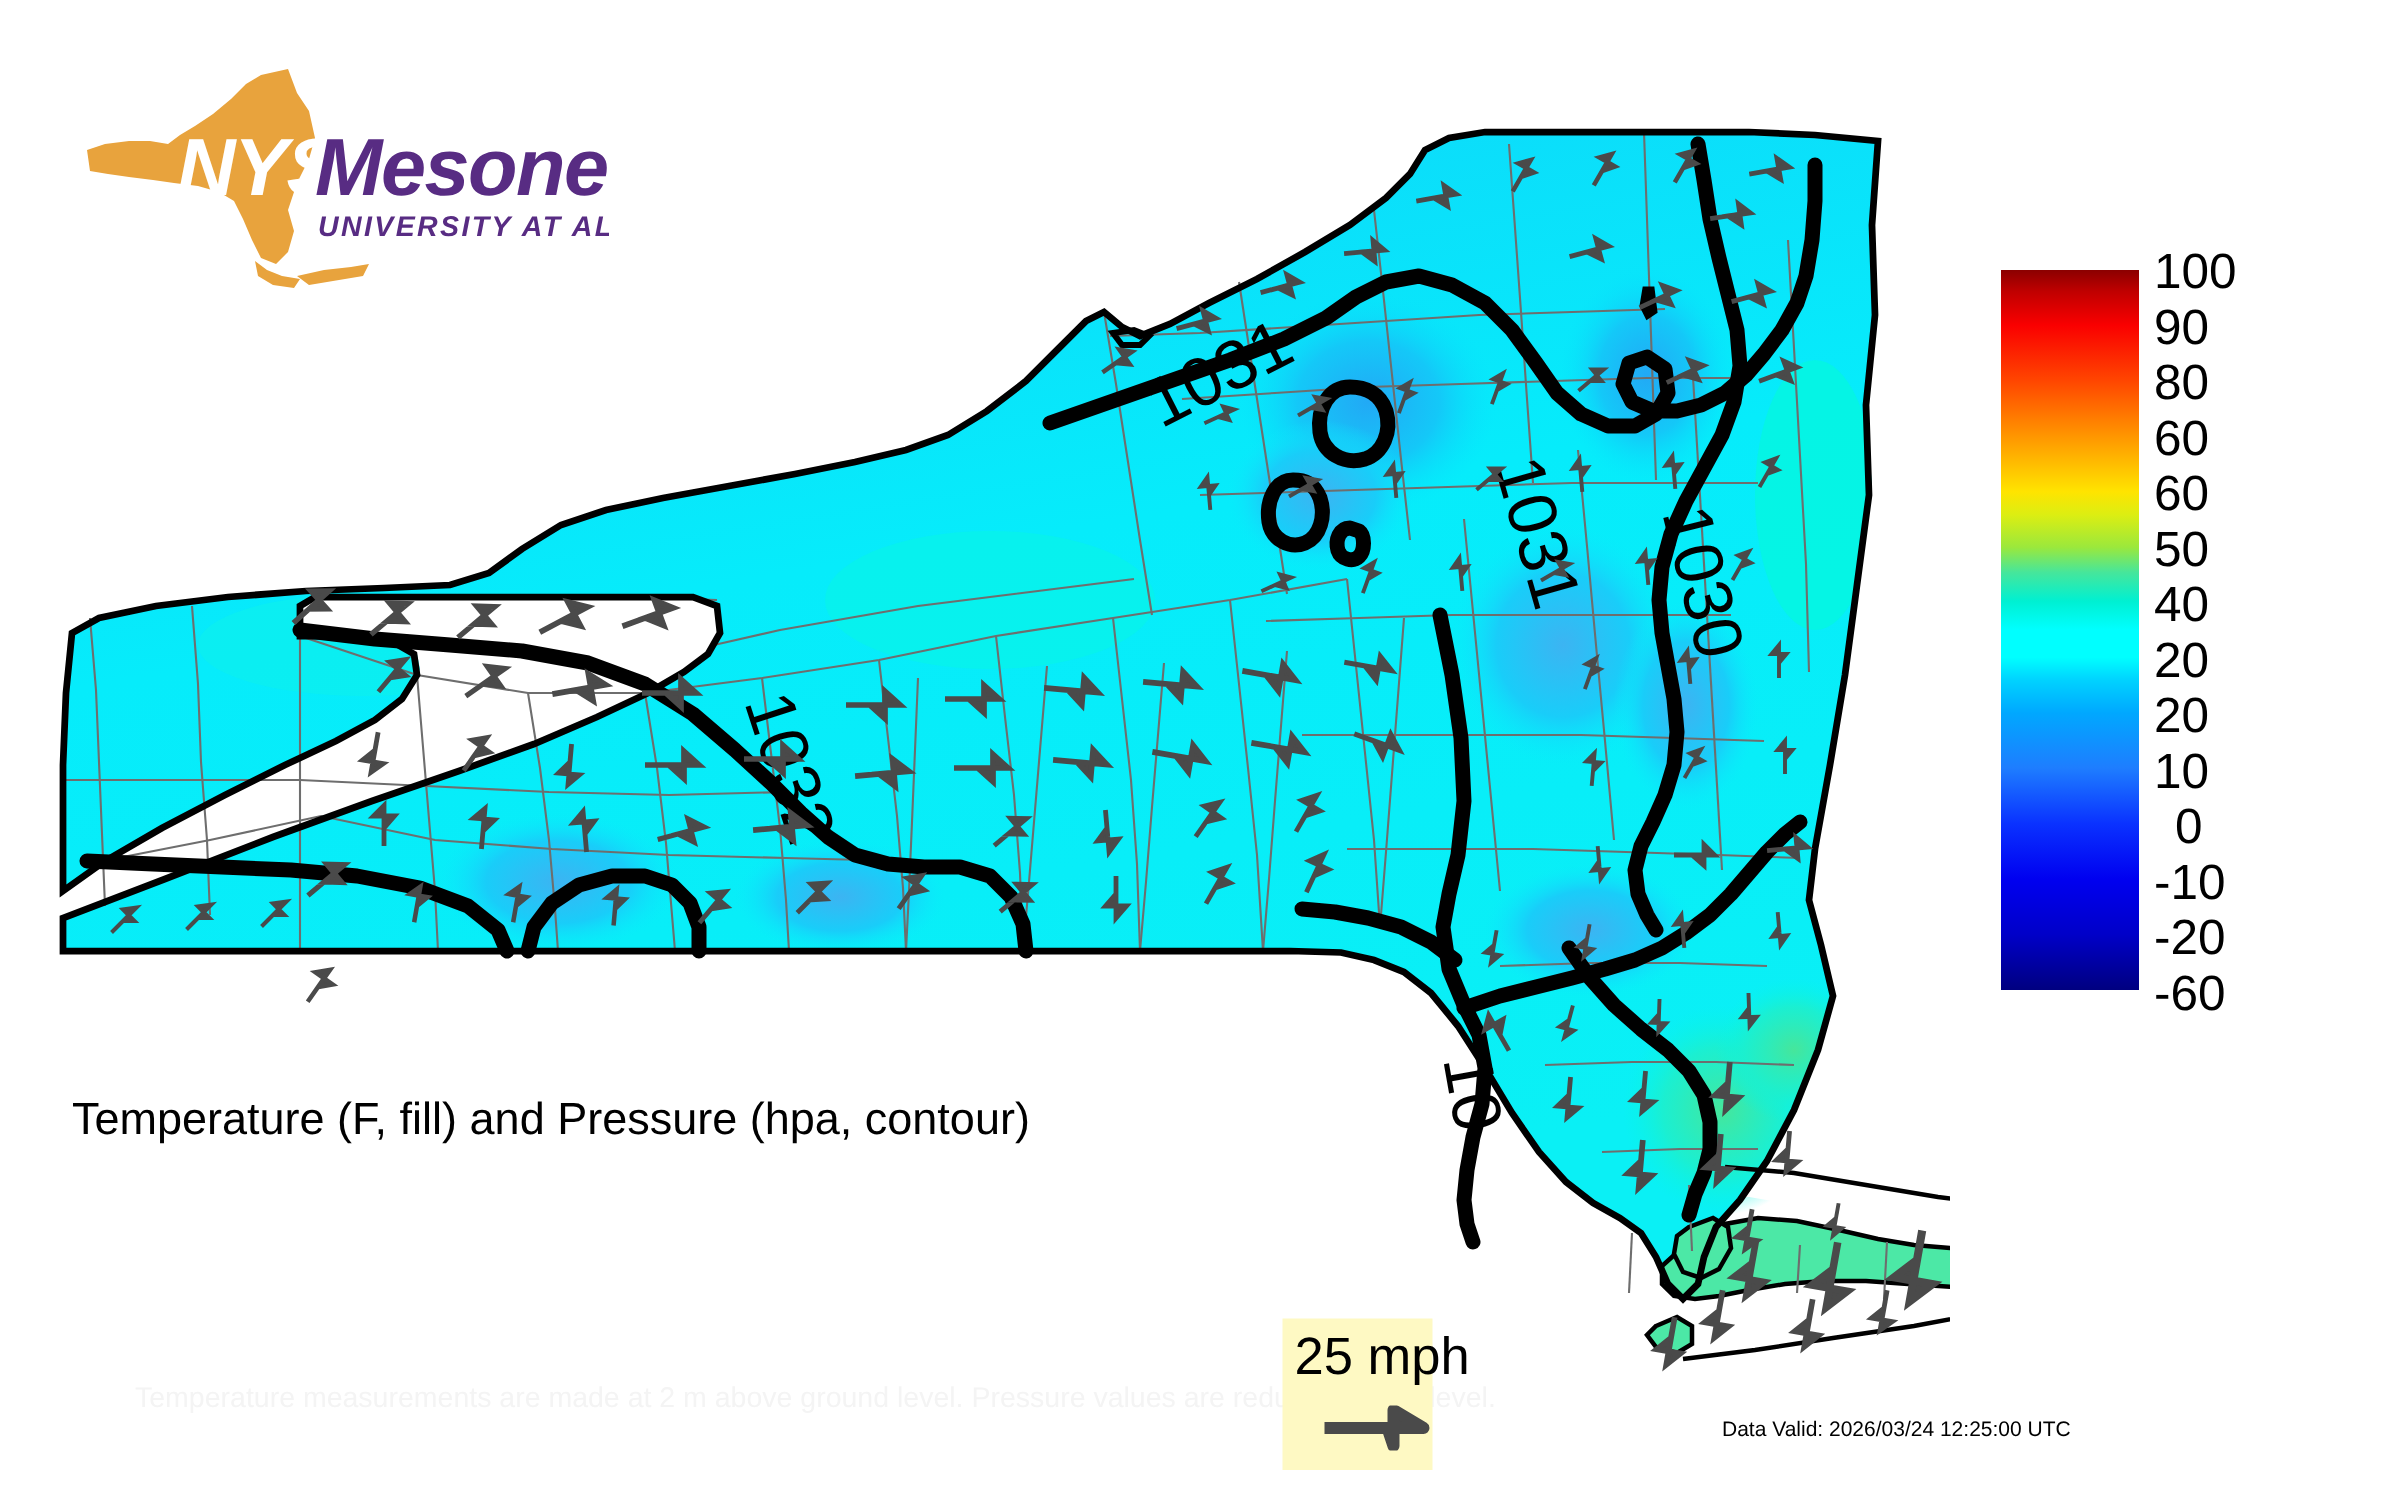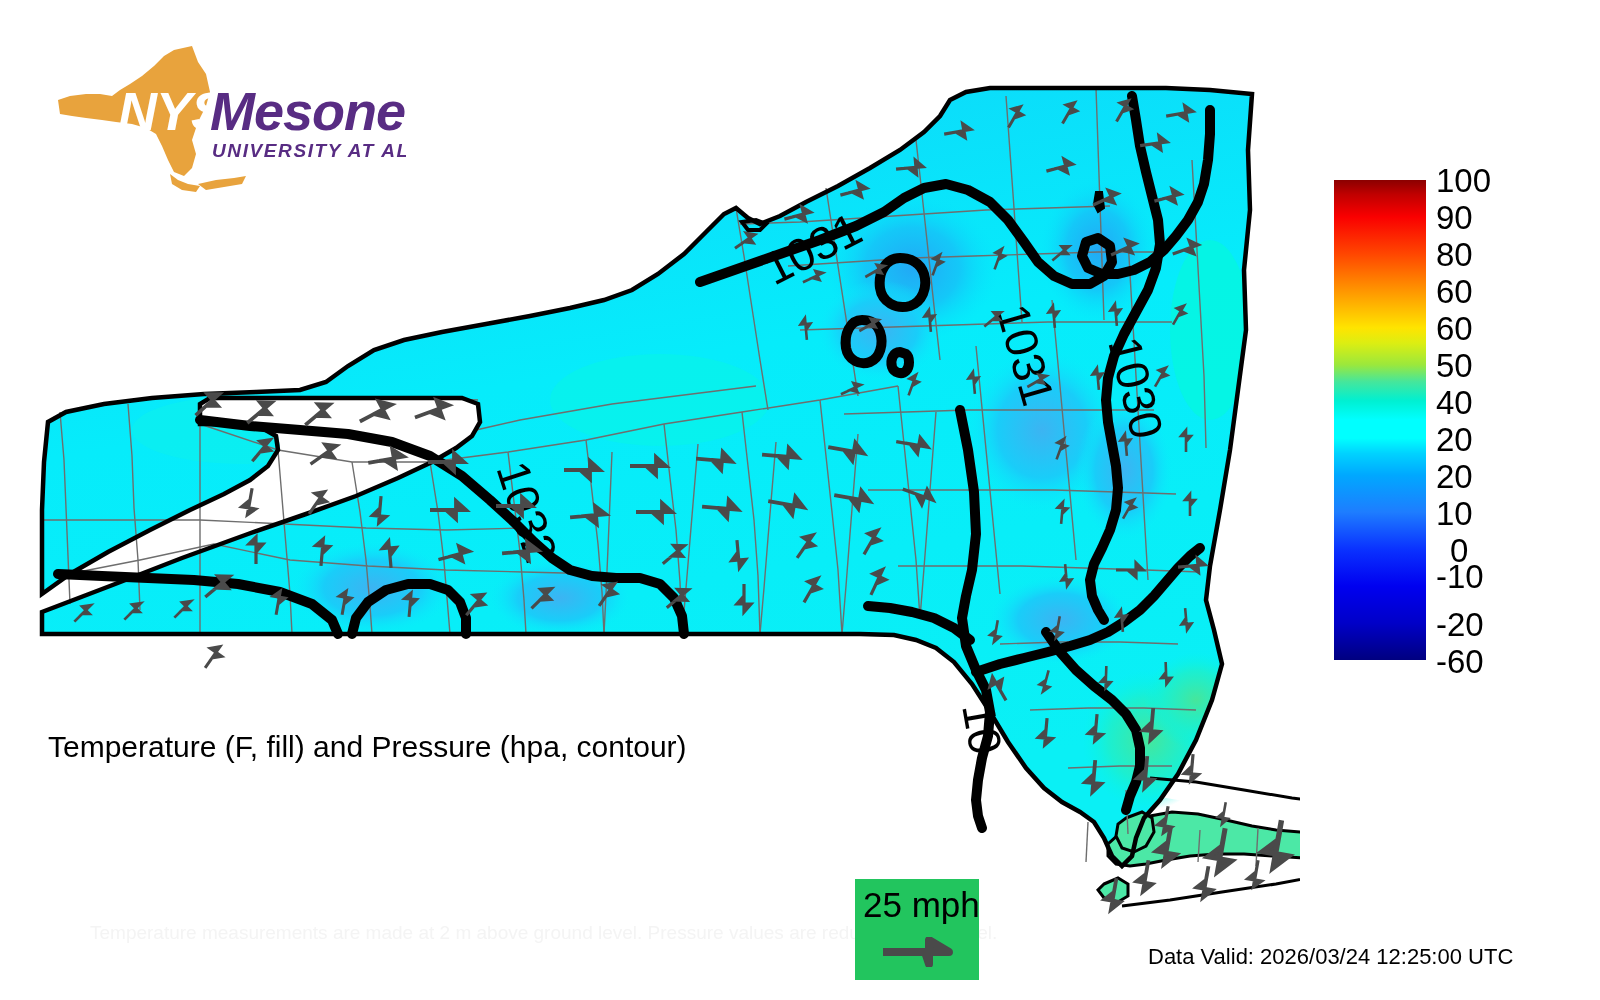--- a/index.html
+++ b/index.html
@@ -30,28 +30,28 @@
 
   
   #caption{position:absolute;left:48px;top:718px;width:780px;}
   .cap-line{font-size:30px;line-height:58px;color:#000;white-space:nowrap;}
 
   
   #faint-line{position:absolute;left:90px;top:922px;width:1200px;height:22px;
               font-size:19px;color:#f4f4f4;white-space:nowrap;overflow:hidden;}
 
   
-  #wind-legend{position:absolute;left:855px;top:879px;width:124px;height:101px;
-               background:#22c55e;}
+  #wind-legend{position:absolute;left:855px;top:879px;width:100px;height:101px;
+               background:#fef9c3;}
   #wind-legend .wl-text{position:absolute;left:8px;top:4px;font-size:35px;
                         line-height:44px;color:#000;white-space:nowrap;}
   #wind-legend .wl-arrow{position:absolute;left:26px;top:58px;}
 
   
-  #data-valid{position:absolute;left:1148px;top:944px;font-size:22px;
+  #data-valid{position:absolute;left:1148px;top:944px;font-size:14px;
               color:#000;white-space:nowrap;}
 </style>
 </head>
 <body>
 
 <div id="root">
 
   <div id="logo">
     <svg width="360" height="150" viewBox="0 0 360 150">
 
@@ -738,21 +738,21 @@
     <span class="cb-label" style="top:21px">90</span>
     <span class="cb-label" style="top:58px">80</span>
     <span class="cb-label" style="top:95px">60</span>
     <span class="cb-label" style="top:132px">60</span>
     <span class="cb-label" style="top:169px">50</span>
     <span class="cb-label" style="top:206px">40</span>
     <span class="cb-label" style="top:243px">20</span>
     <span class="cb-label" style="top:280px">20</span>
     <span class="cb-label" style="top:317px">10</span>
     <span class="cb-label" style="top:354px;left:14px">0</span>
-    <span class="cb-label" style="top:380px">-10</span>
+    <span class="cb-label" style="top:391px">-10</span>
     <span class="cb-label" style="top:428px">-20</span>
     <span class="cb-label" style="top:465px">-60</span>
   </div>
 
   <div id="caption">
     <div class="cap-line">Temperature (F, fill) and Pressure (hpa, contour)</div>
   </div>
 
   <div id="faint-line">Temperature measurements are made at 2 m above ground level. Pressure values are reduced to sea level.</div>
 

